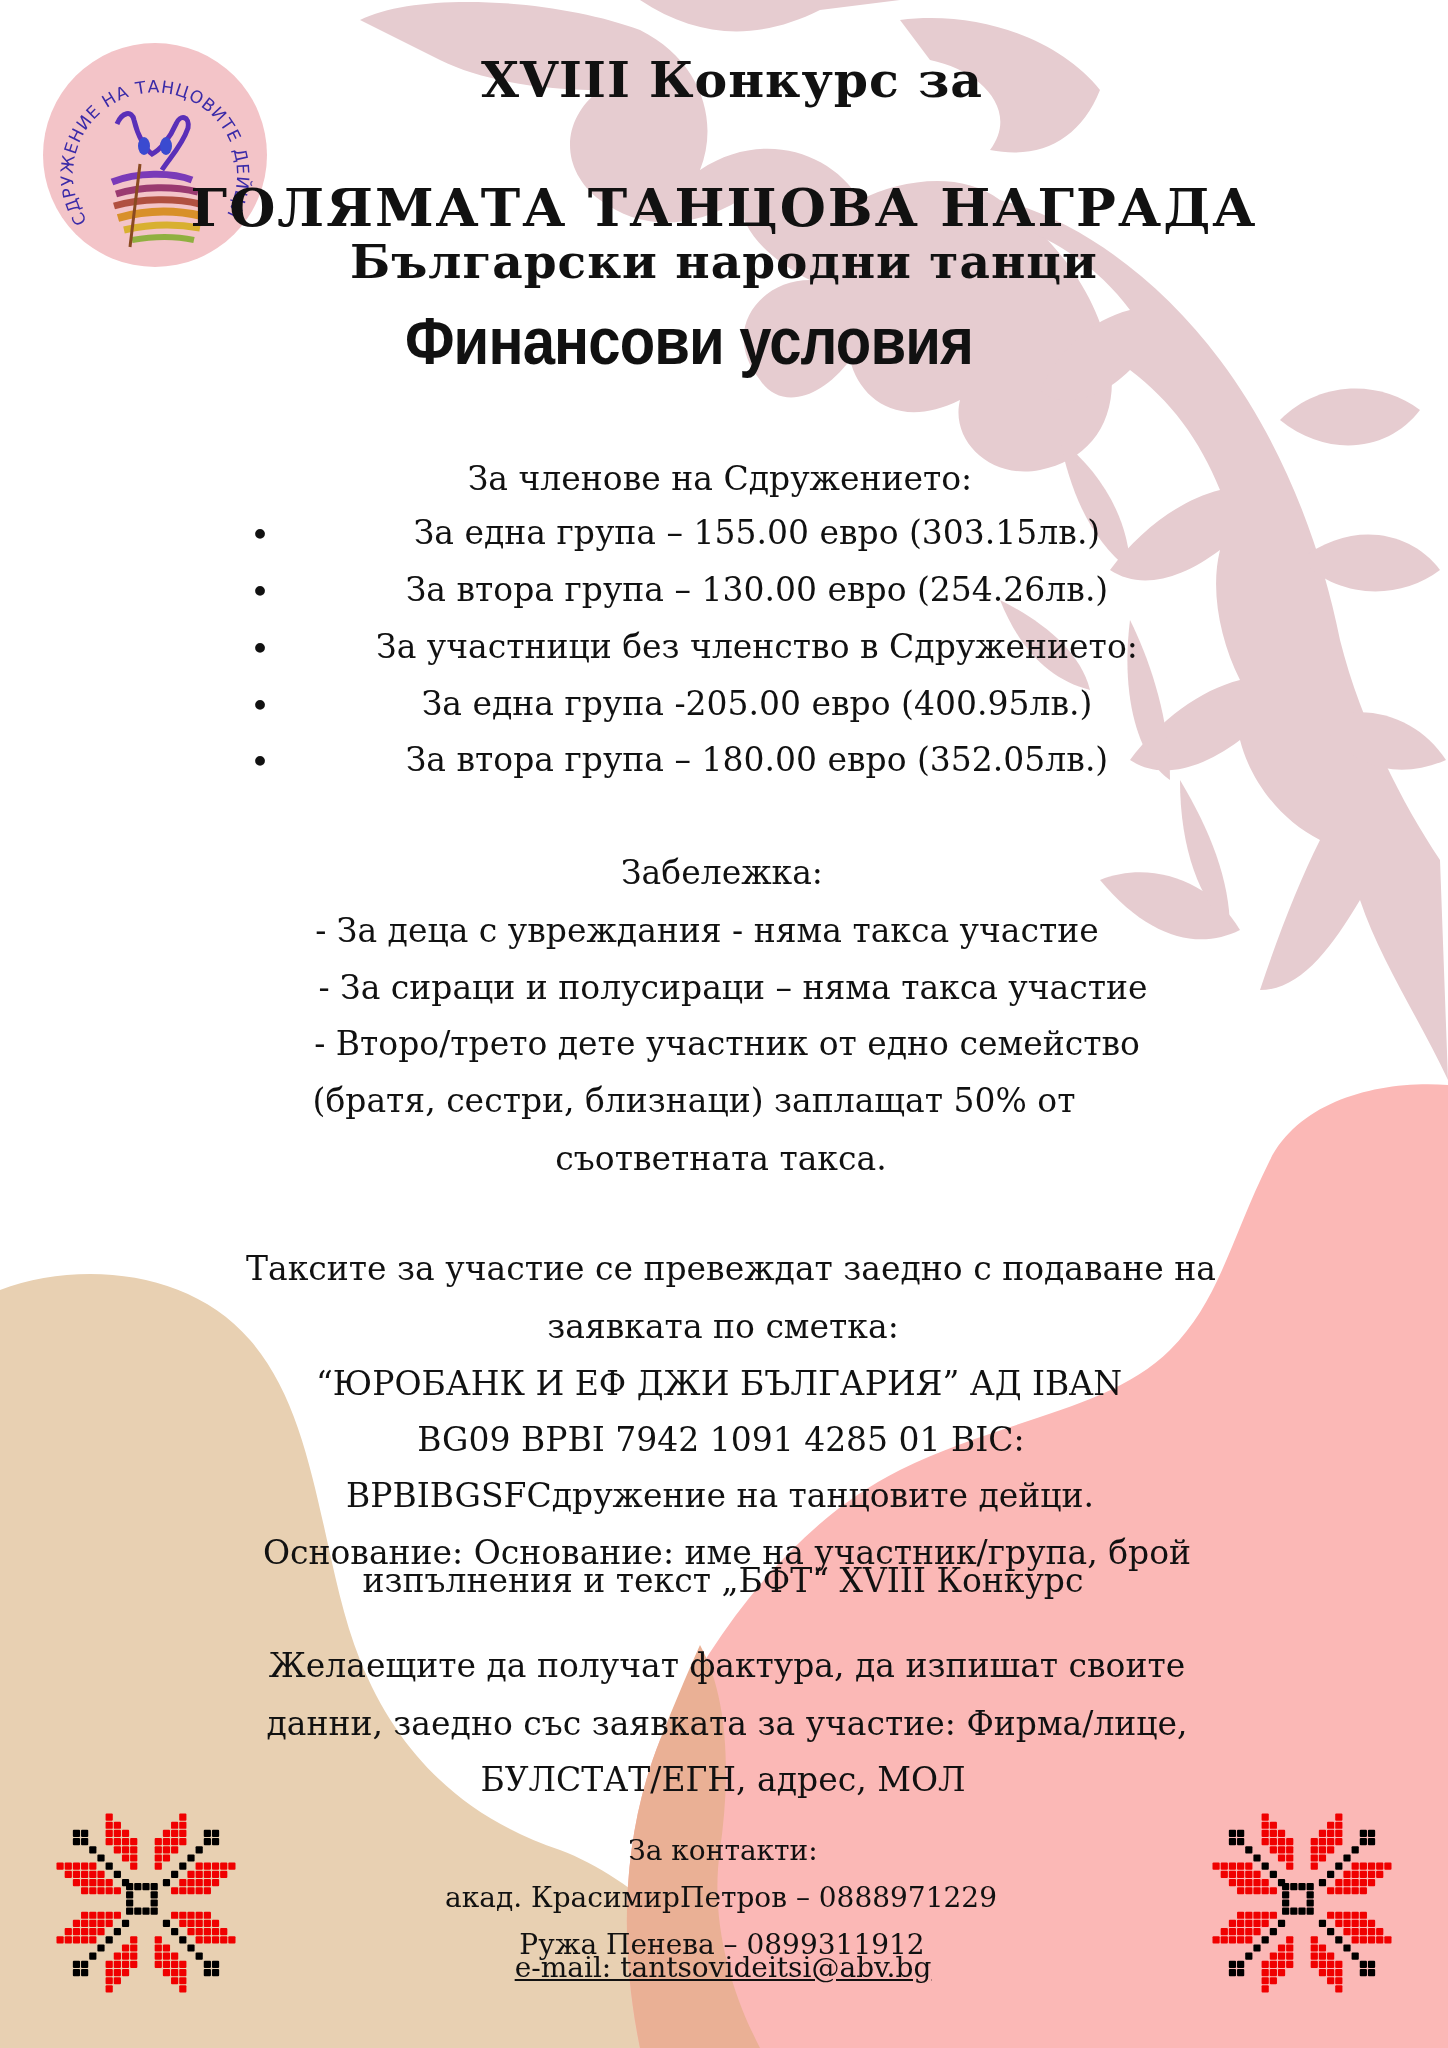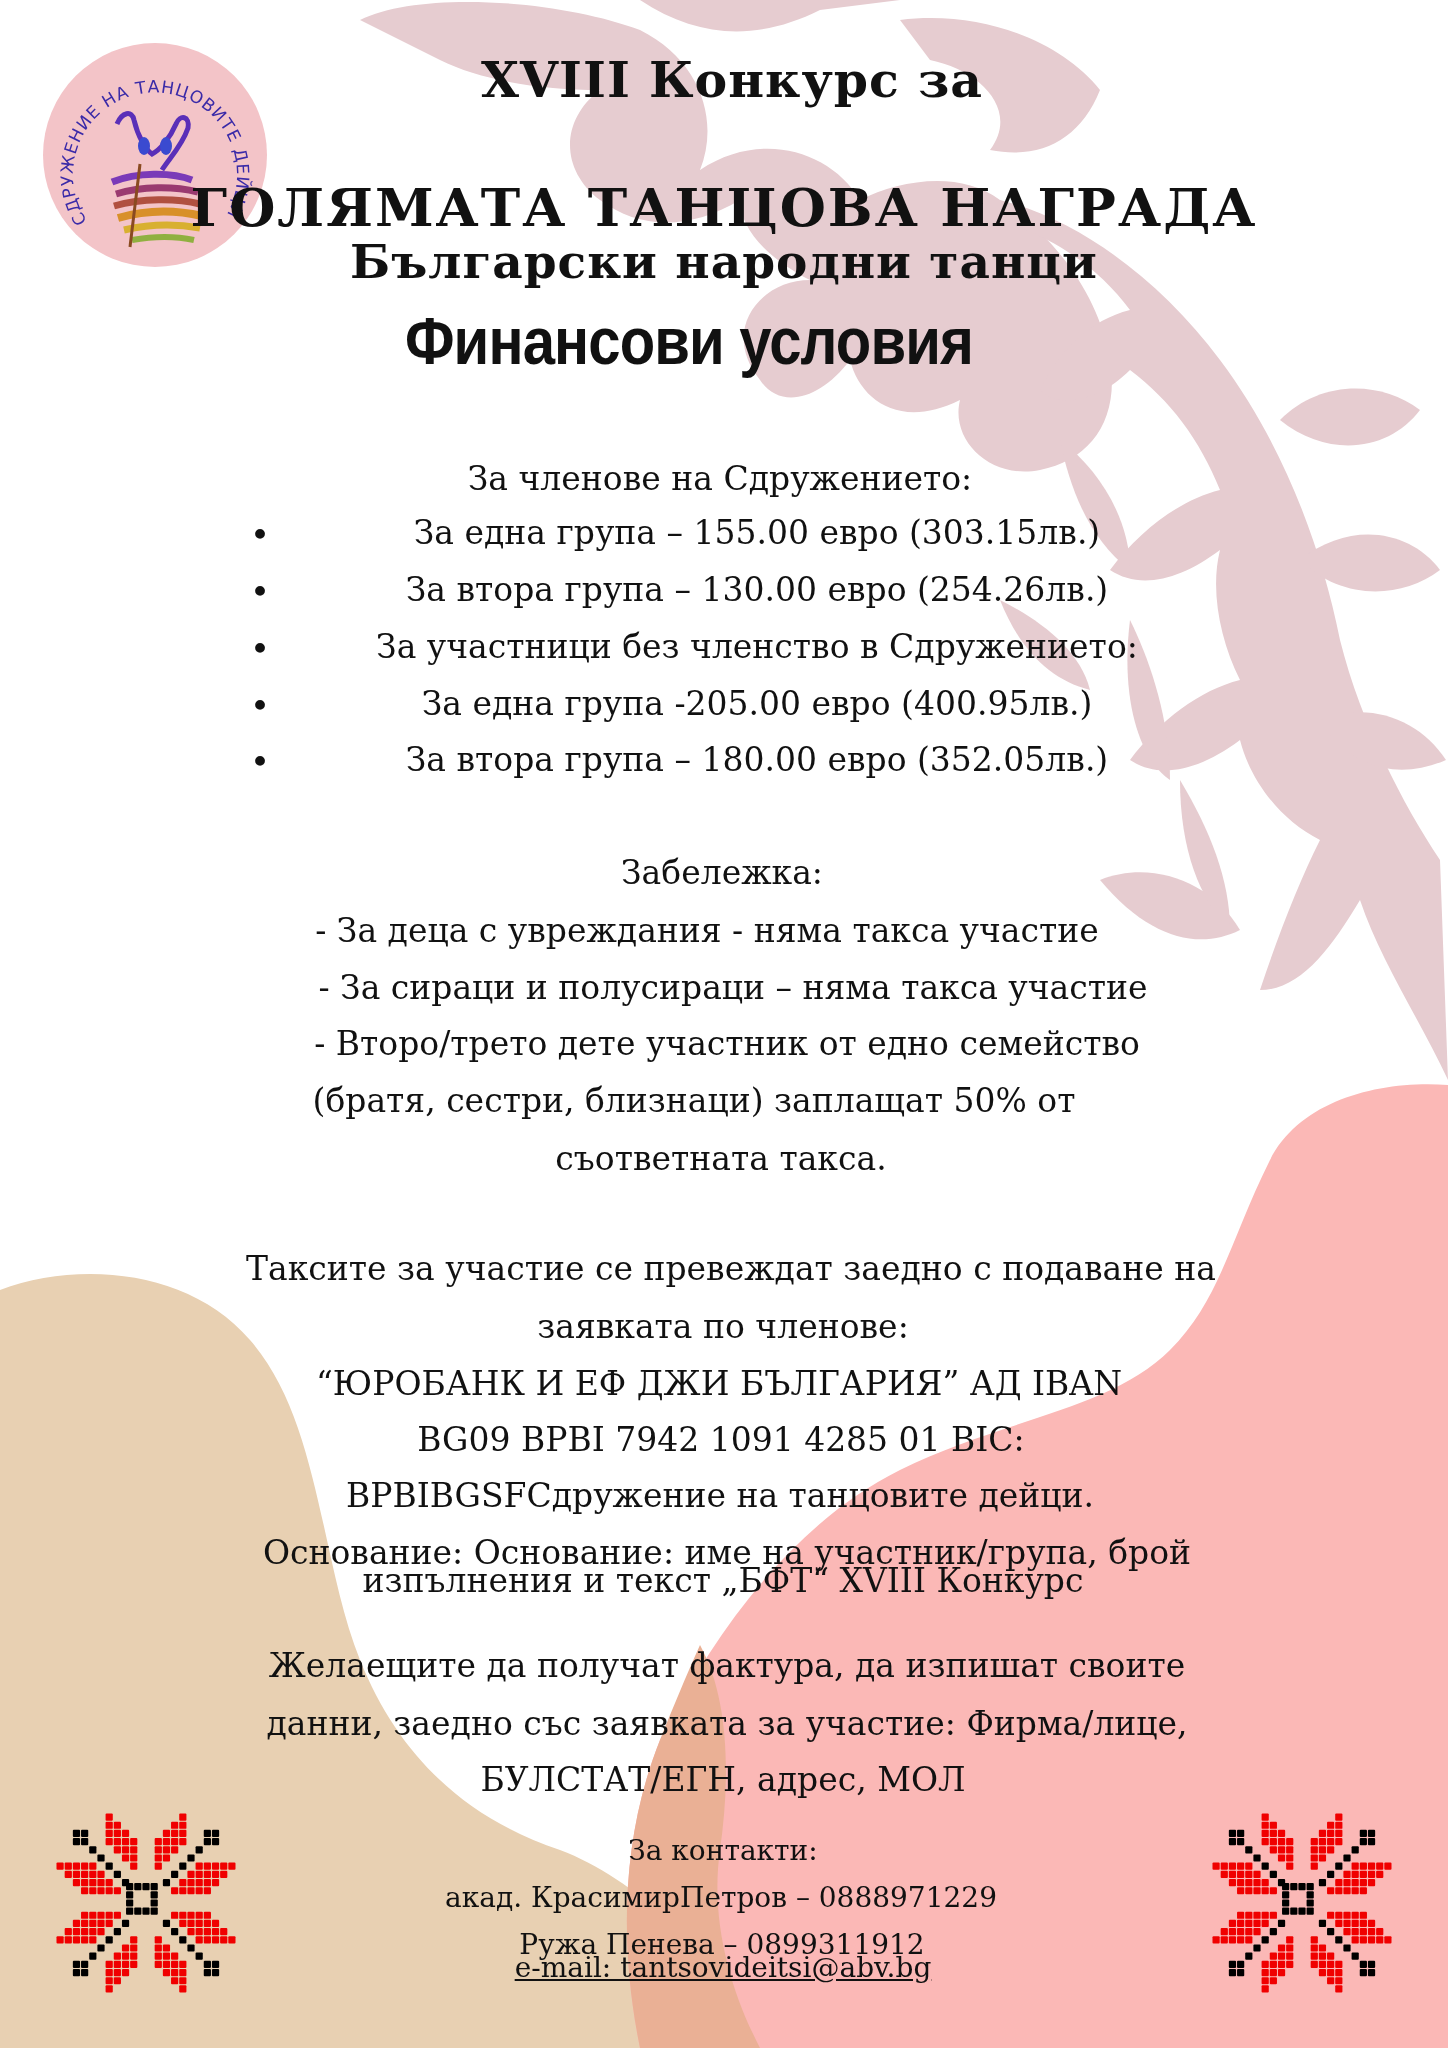--- a/index.html
+++ b/index.html
@@ -87,21 +87,21 @@
 <div class="line body" style="top:743px; left:33px;">За втора група – 180.00 евро (352.05лв.)</div>
 
 <div class="line body" style="top:856px; left:-2px;">Забележка:</div>
 <div class="line body" style="top:914px; left:-17px;">-  За деца с увреждания - няма такса участие</div>
 <div class="line body" style="top:971px; left:9px;">-  За сираци и полусираци – няма такса участие</div>
 <div class="line body" style="top:1027px; left:3px;">-  Второ/трето дете участник от едно семейство</div>
 <div class="line body" style="top:1084px; left:-30px;">(братя, сестри, близнаци) заплащат 50% от</div>
 <div class="line body" style="top:1142px; left:-3px;">съответната такса.</div>
 
 <div class="line body" style="top:1252px; left:7px;">Таксите за участие се превеждат заедно с подаване на</div>
-<div class="line body" style="top:1310px; left:-1px;">заявката по членове:</div>
+<div class="line body" style="top:1310px; left:-1px;">заявката по сметка:</div>
 <div class="line body" style="top:1367px; left:-5px;">“ЮРОБАНК И ЕФ ДЖИ БЪЛГАРИЯ” АД IBAN</div>
 <div class="line body" style="top:1423px; left:-3px;">BG09 BPBI 7942 1091 4285 01 BIC:</div>
 <div class="line body" style="top:1479px; left:-4px;">BPBIBGSFСдружение на танцовите дейци.</div>
 <div class="line body" style="top:1536px; left:3px;">Основание: Основание: име на участник/група, брой</div>
 <div class="line body" style="top:1564px; left:-1px;">изпълнения и текст „БФТ“ XVIII Конкурс</div>
 <div class="line body" style="top:1649px; left:3px;">Желаещите да получат фактура, да изпишат своите</div>
 <div class="line body" style="top:1707px; left:3px;">данни, заедно със заявката за участие: Фирма/лице,</div>
 <div class="line body" style="top:1763px; left:-1px;">БУЛСТАТ/ЕГН, адрес, МОЛ</div>
 
 <div class="line small" style="top:1837px; left:-1px;">За контакти:</div>

